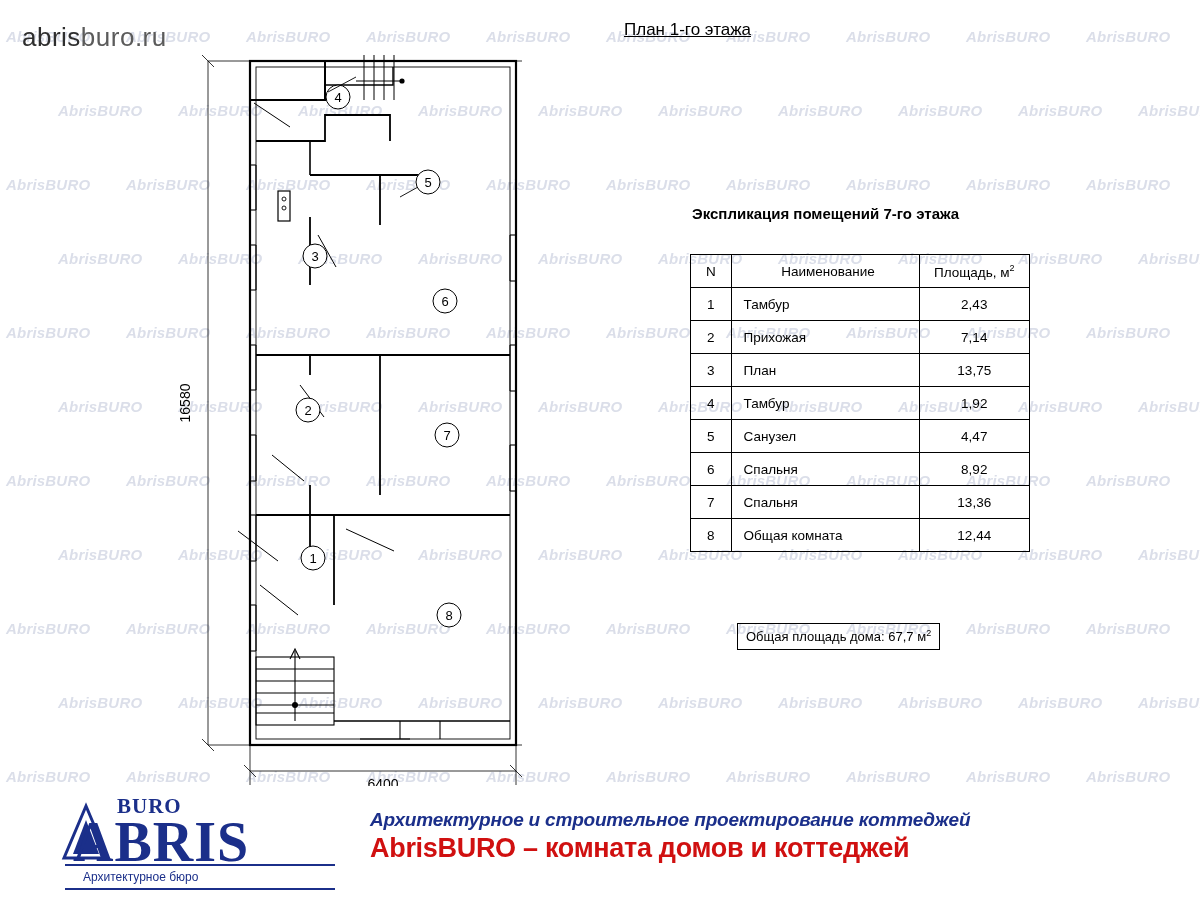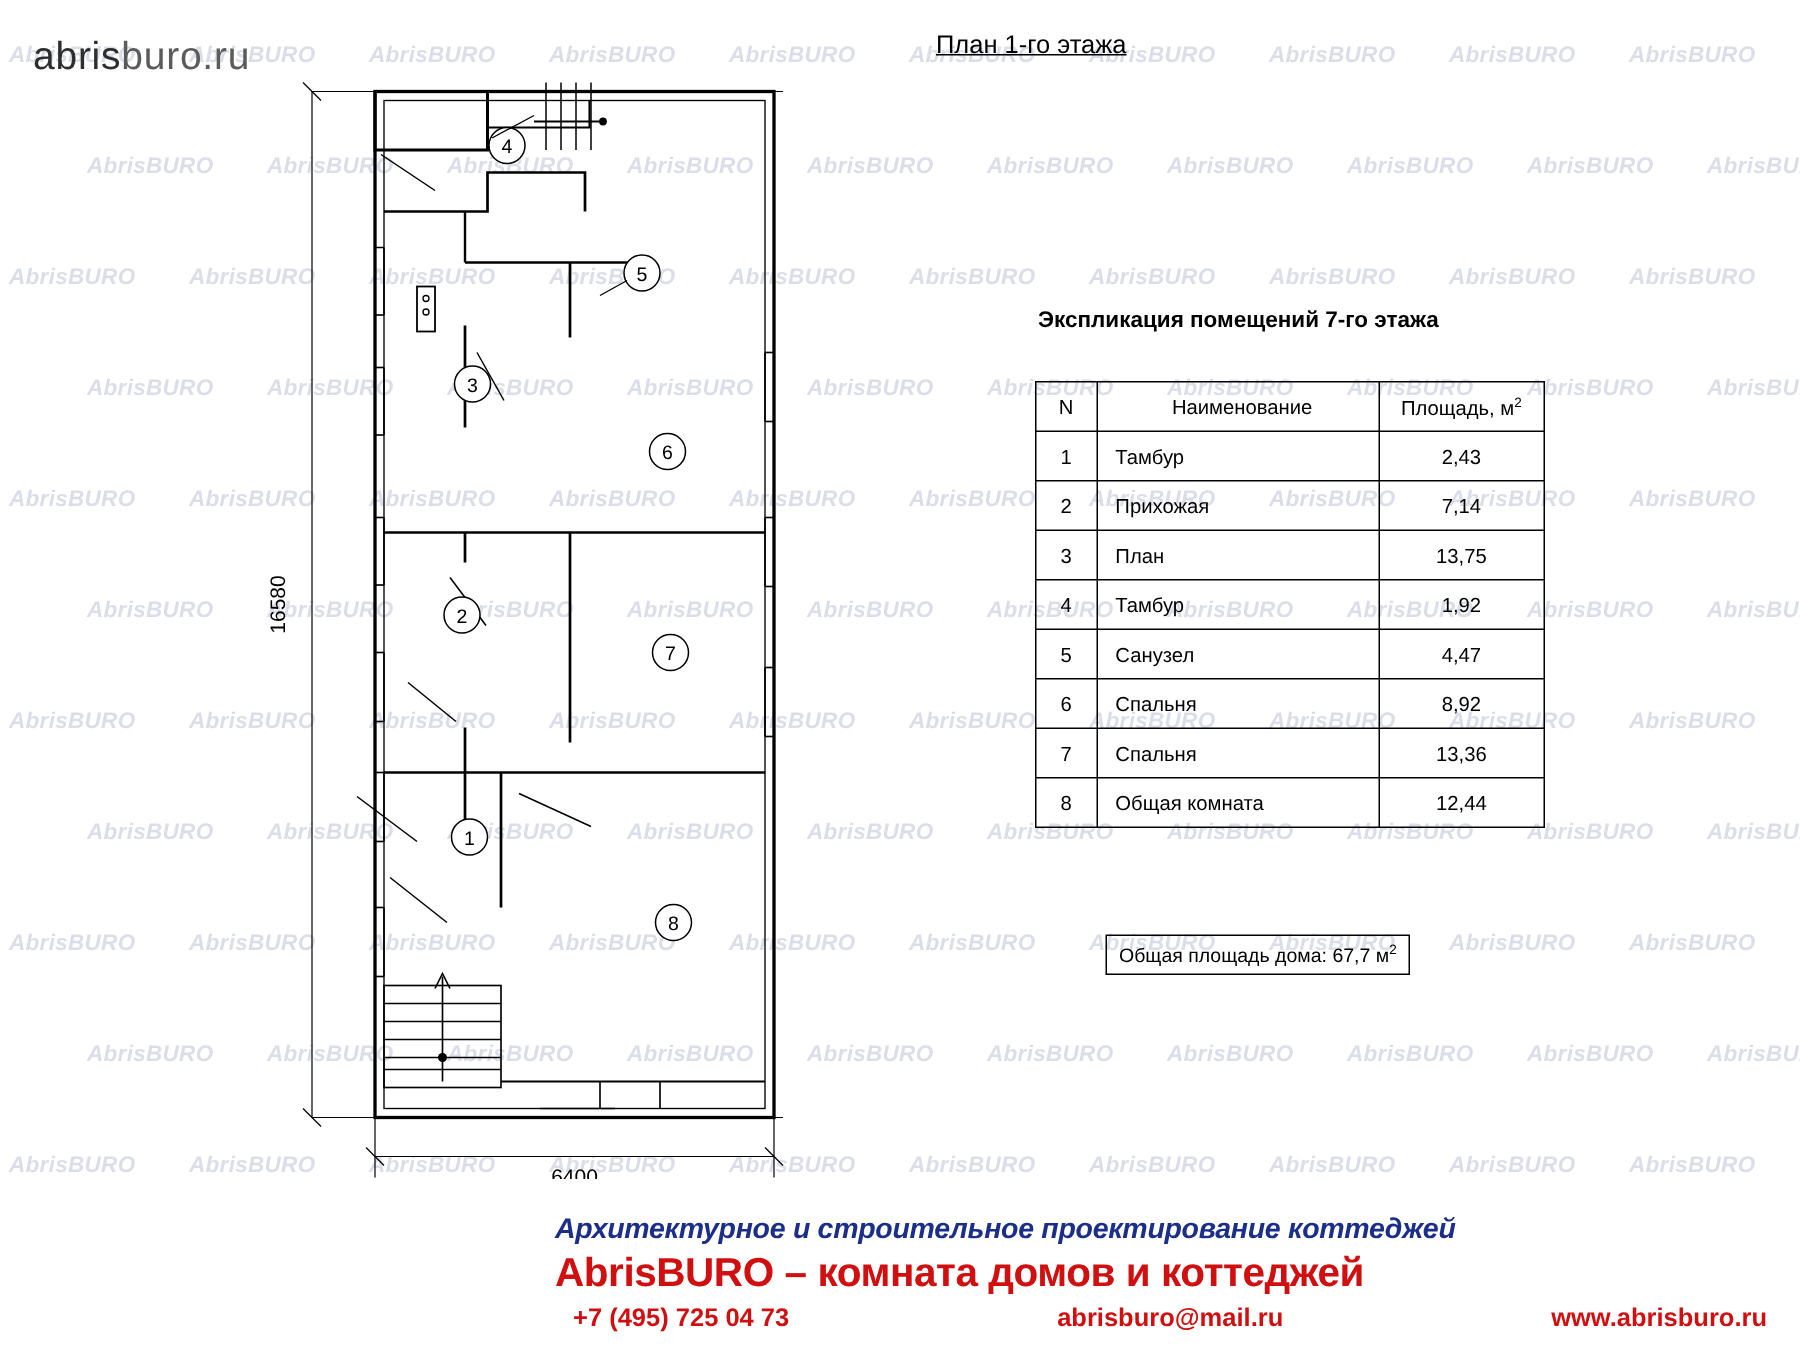--- a/index.html
+++ b/index.html
@@ -548,23 +548,29 @@
 </table>
 
 <div id="total-area-box">
   <span>Общая площадь дома:</span>
   <span>67,7</span>
   <span>м</span><span class="sup">2</span>
 </div>
 
 <div id="footer">
 
+  <div id="footer-logo">
+    <div class="logo-rule-top"></div>
+    <div class="logo-rule-bottom"></div>
+    <svg class="logo-mark" viewBox="0 0 50 60">
+      <polygon points="25,4 47,56 3,56" fill="none" stroke="#1b2f8a" stroke-width="3"></polygon>
+      <polygon points="25,18 38,52 12,52" fill="#1b2f8a"></polygon>
+    </svg>
+    <div class="logo-buro">BURO</div>
+    <div class="logo-abris">ABRIS</div>
+    <div class="logo-sub">Архитектурное бюро</div>
+  </div>
 
   <div id="footer-text">
     <div id="footer-line1">Архитектурное и строительное проектирование коттеджей</div>
     <div id="footer-line2">AbrisBURO – комната домов и коттеджей</div>
-    <div id="footer-contacts">
-      <span class="contact">+7 (495) 725 04 73</span>
-      <span class="contact">abrisburo@mail.ru</span>
-      <span class="contact">www.abrisburo.ru</span>
-    </div>
   </div>
 </div>
 
 </body></html>

